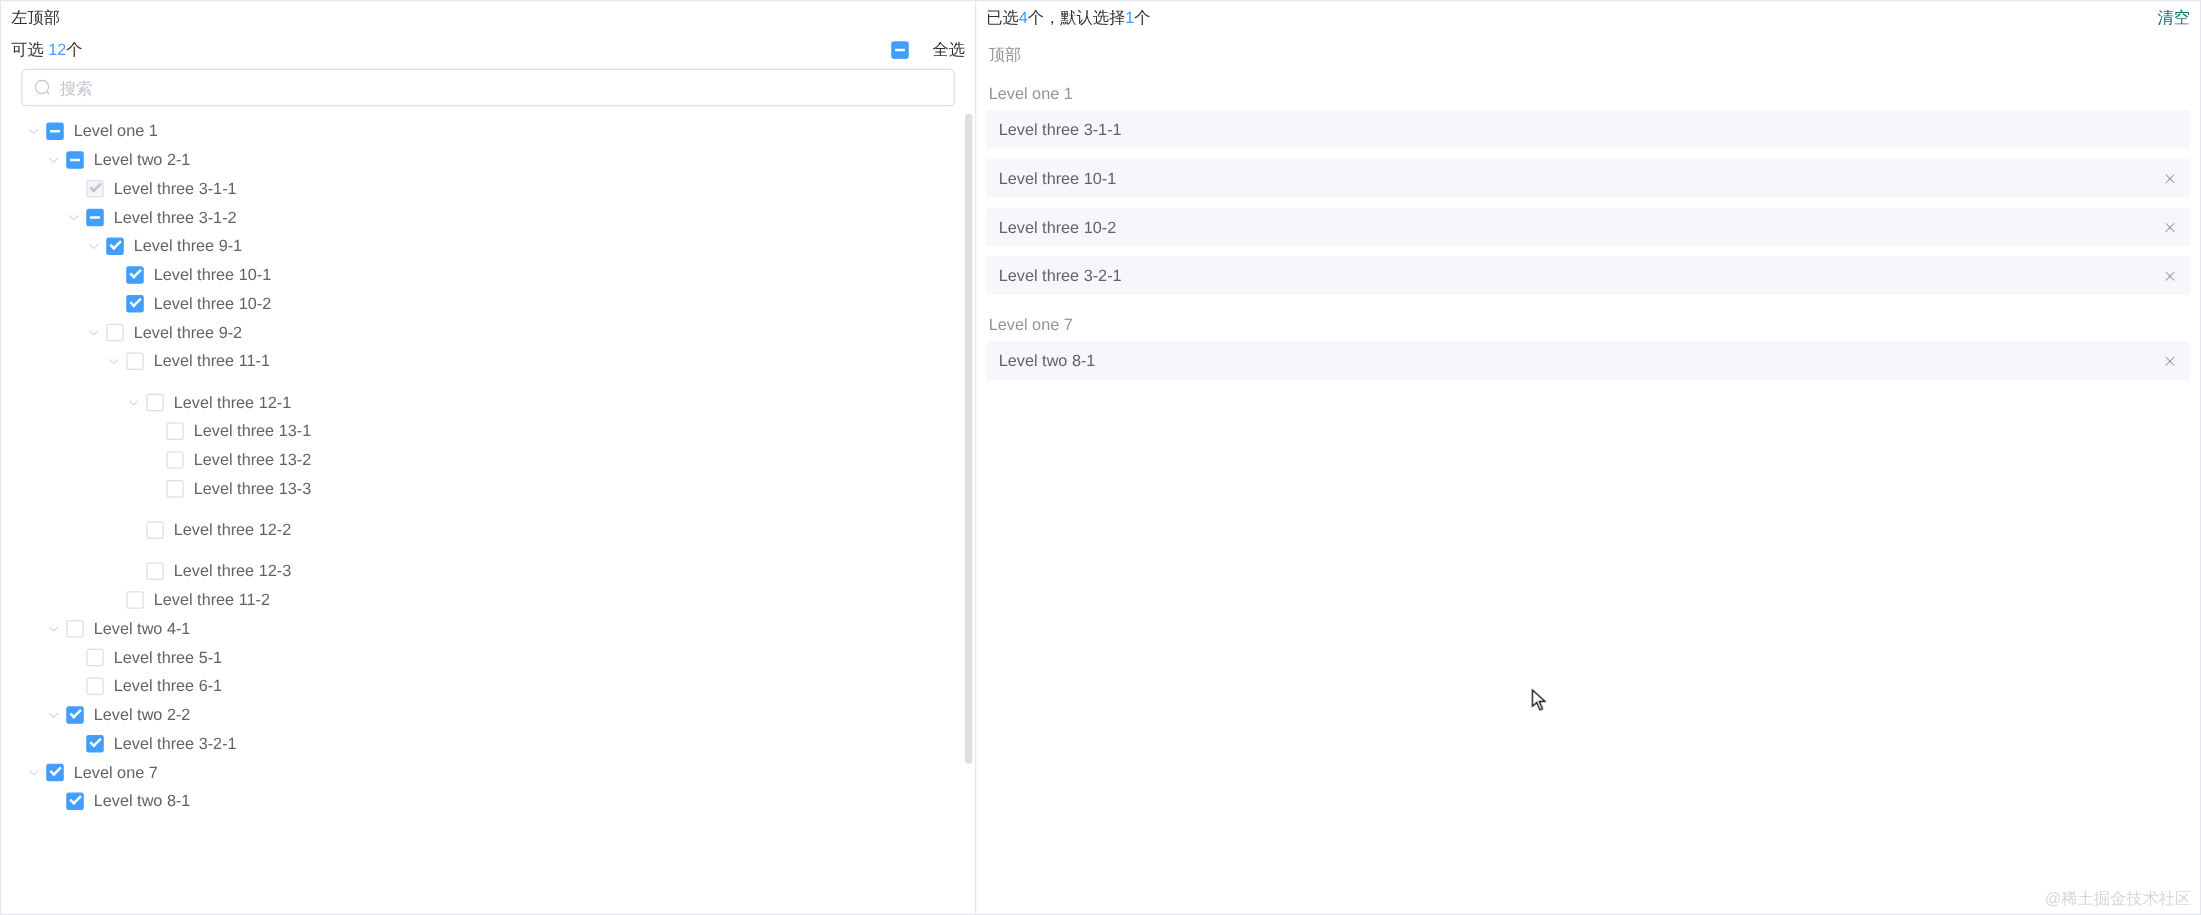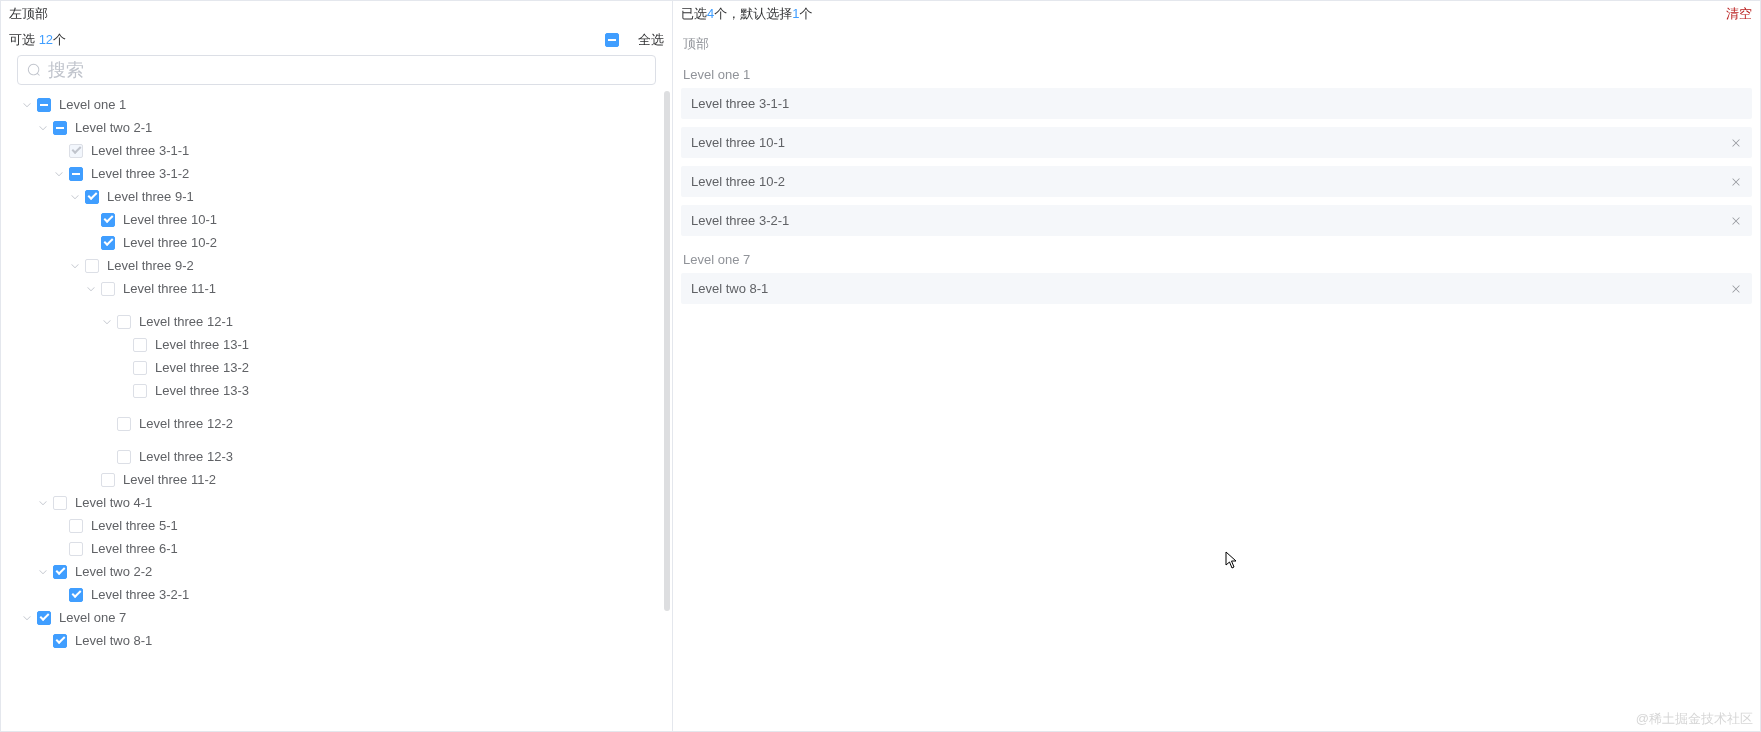--- a/index.html
+++ b/index.html
@@ -6,30 +6,30 @@
 body {
   font-family: -apple-system, BlinkMacSystemFont, "Segoe UI", "PingFang SC", "Hiragino Sans GB", "Microsoft YaHei", sans-serif;
   font-size: 13px;
   color: #303133;
   background: #fff;
   width: 1761px;
   height: 732px;
   overflow: hidden;
 }
 .container { display: flex; width: 100%; height: 100%; border: 1px solid #e4e7ed; }
-.left-panel { width: 672px; border-right: 1px solid #e4e7ed; display: flex; flex-direction: column; position: relative; }
+.left-panel { width: 780px; border-right: 1px solid #e4e7ed; display: flex; flex-direction: column; position: relative; }
 .right-panel { flex: 1; display: flex; flex-direction: column; padding: 0 8px; }
 .panel-header { padding: 4px 8px; font-size: 13px; color: #303133; }
 .sub-header { display: flex; justify-content: space-between; align-items: center; padding: 4px 8px 6px 8px; font-size: 13px; }
 .blue { color: #409eff; }
 .select-all { display: flex; align-items: center; gap: 11px; cursor: pointer; justify-content: space-between; }
 .search-wrap { padding: 0 16px 8px 16px; }
 .search-input {
   width: 100%; height: 30px; border: 1px solid #dcdfe6; border-radius: 4px;
-  padding: 0 10px 0 30px; font-size: 18px; color: #606266; outline: none;
+  padding: 0 10px 0 30px; font-size: 13px; color: #606266; outline: none;
   background: #fff;
 }
 .search-input::placeholder { color: #c0c4cc; }
 .search-box { position: relative; }
 .search-icon-wrap { position: absolute; left: 10px; top: 50%; transform: translateY(-50%); color: #c0c4cc; display: flex; align-items: center; }
 .tree { flex: 1; overflow-y: auto; padding: 0 16px 8px 16px; }
 .tree-node { display: flex; align-items: center; height: 23px; cursor: pointer; font-size: 13px; color: #606266; }
 .caret { width: 12px; height: 12px; display: inline-flex; align-items: center; justify-content: center; margin-right: 4px; color: #c0c4cc; }
 .caret svg { width: 10px; height: 10px; }
 .caret.placeholder { visibility: hidden; }
@@ -58,21 +58,21 @@
 .indent-4 { padding-left: 68px; }
 .indent-5 { padding-left: 84px; margin-top: 10px; }
 .indent-6 { padding-left: 100px; }
 .scrollbar-track {
   position: absolute; right: 2px; top: 90px; width: 6px; bottom: 6px;
 }
 .scrollbar-thumb {
   width: 6px; height: 520px; background: rgba(144,147,153,0.3); border-radius: 3px;
 }
 .right-header { display: flex; justify-content: space-between; align-items: center; padding: 4px 0; font-size: 13px; }
-.clear-btn { color: #b91c1c; cursor: pointer; font-size: 13px; }
+.clear-btn { color: #0f766e; cursor: pointer; font-size: 13px; }
 .group-label { color: #909399; font-size: 13px; padding: 8px 2px 6px 2px; }
 .selected-item {
   background: #f5f7fa; border-radius: 2px; padding: 8px 10px; margin-bottom: 8px;
   display: flex; justify-content: space-between; align-items: center; font-size: 13px; color: #606266;
 }
 .remove-icon { color: #909399; cursor: pointer; display: flex; align-items: center; }
 .remove-icon svg { width: 12px; height: 12px; }
 .watermark { position: fixed; right: 8px; bottom: 4px; color: #bbb; font-size: 13px; opacity: 0.6; }
 .cursor-icon { position: fixed; left: 1225px; top: 551px; pointer-events: none; }
 </style>

